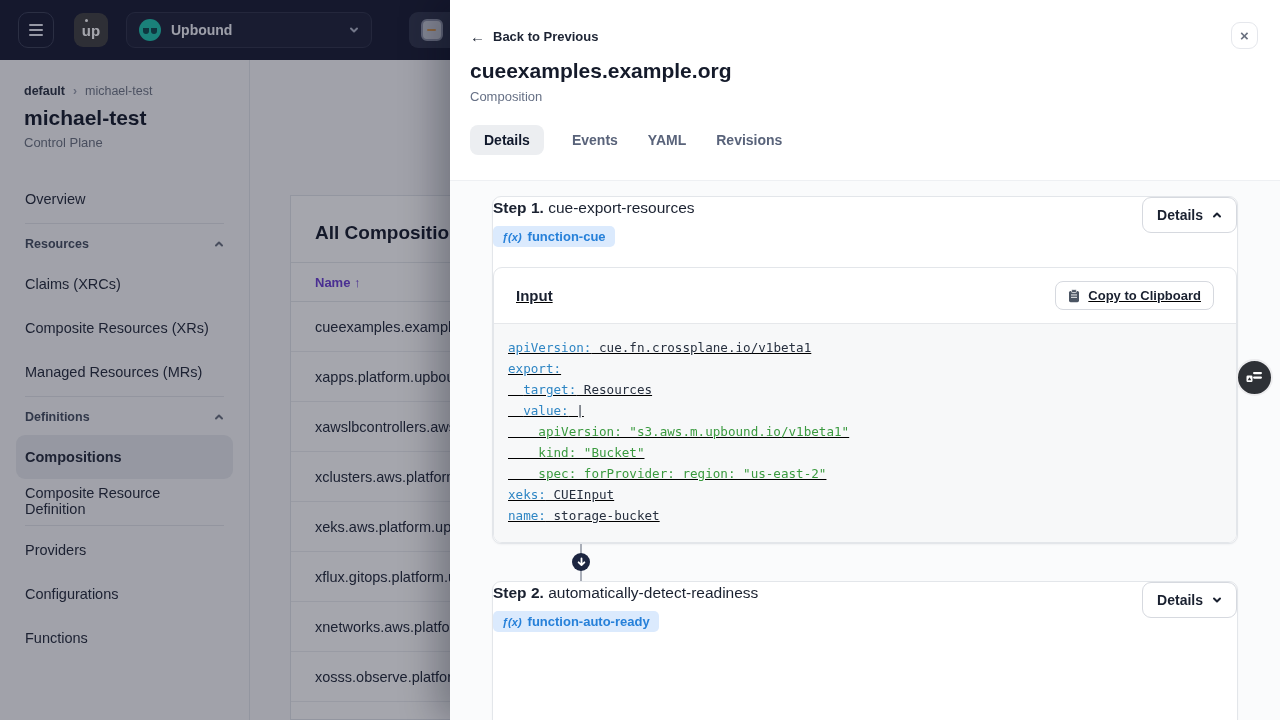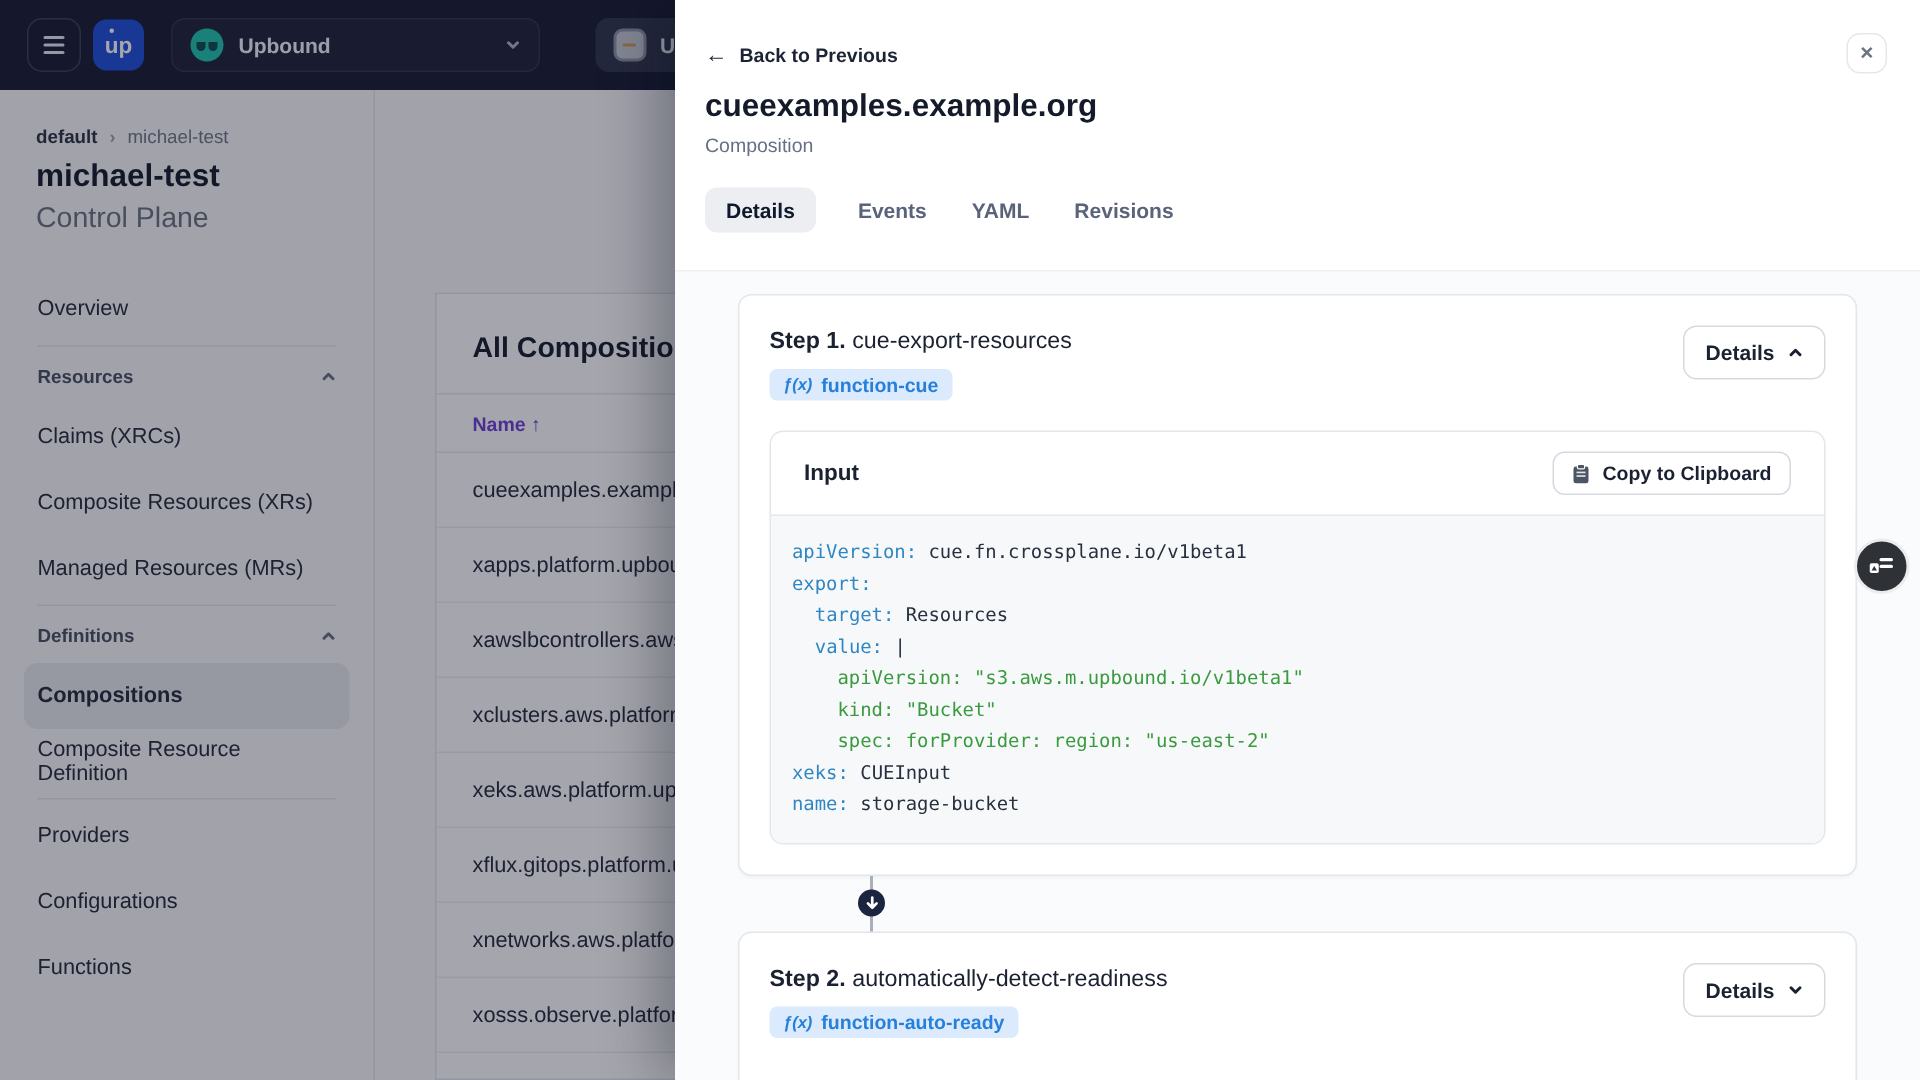--- a/index.html
+++ b/index.html
@@ -6,21 +6,21 @@
   html,body { width:1280px; height:720px; overflow:hidden; background:#0e1120;
     font-family:"Liberation Sans", sans-serif; }
   .stage { position:relative; width:1280px; height:720px; overflow:hidden; background:#f8f9fa; }
 
   
   .navbar { position:absolute; left:0; top:0; width:1280px; height:60px; background:#171a31; display:flex; align-items:center; }
   .hamburger { width:36px; height:36px; margin-left:18px; border:1px solid #3a3f55; border-radius:10px;
     display:flex; align-items:center; justify-content:center; background:transparent; cursor:pointer; }
   .hamburger .bars { display:flex; flex-direction:column; gap:3px; }
   .hamburger .bars i { display:block; width:14px; height:2px; background:#e7e9f2; border-radius:1px; }
-  .logo { width:34px; height:34px; margin-left:8px; border-radius:9px; background:#1d4ed8; color:#fff;
+  .logo { width:34px; height:34px; margin-left:20px; border-radius:9px; background:#404040; color:#fff;
     font-weight:700; font-size:15px; display:flex; align-items:center; justify-content:center; position:relative; }
   .logo .dot { position:absolute; top:6px; left:11px; width:3px; height:3px; border-radius:50%; background:#fff; }
   .ws-select { margin-left:18px; width:246px; height:36px; border:1px solid #2f3349; background:#1d2138; border-radius:9px;
     display:flex; align-items:center; padding:0 12px; cursor:pointer; }
   .ws-avatar { width:22px; height:22px; border-radius:50%; background:#1fc4ad; position:relative; overflow:hidden; flex:none; }
   .ws-avatar::before { content:""; position:absolute; left:4px; top:9px; width:6px; height:6px; background:#0d4a4e; border-radius:0 0 6px 6px; }
   .ws-avatar::after  { content:""; position:absolute; right:4px; top:9px; width:6px; height:6px; background:#0d4a4e; border-radius:0 0 6px 6px; }
   .ws-label { color:#f2f3f8; font-size:14px; font-weight:700; margin-left:10px; flex:1; }
   .chev { width:10px; height:10px; fill:none; stroke:#aeb3c6; stroke-width:2; stroke-linecap:round; stroke-linejoin:round; }
   .org-btn { margin-left:37px; height:36px; border-radius:9px; background:rgba(143,148,170,0.22); display:flex; align-items:center;
@@ -30,21 +30,21 @@
   .org-label { color:#f2f3f8; font-size:14px; font-weight:700; margin-left:9px; }
 
   
   .sidebar { position:absolute; left:0; top:60px; width:250px; height:660px; background:#f8f9fa; border-right:1px solid #e3e5ea; }
   .side-head { padding:24px 24px 0 24px; }
   .crumbs { display:flex; align-items:center; gap:8px; font-size:12.5px; }
   .crumb-a { color:#2b3242; font-weight:600; }
   .crumb-sep { color:#9aa0ae; font-size:12px; font-weight:700; }
   .crumb-b { color:#707786; }
   .side-title { margin-top:8px; font-size:21px; font-weight:700; color:#141a2a; }
-  .side-sub { margin-top:5px; font-size:19px; color:#6b7280; }
+  .side-sub { margin-top:5px; font-size:13px; color:#6b7280; }
   .side-nav { margin-top:27px; padding:0 16px; }
   .nav-link { height:44px; display:flex; align-items:center; padding:0 9px; border-radius:9px; font-size:14.5px; color:#252b3b; cursor:pointer; }
   .nav-link.active { background:#e7e9ed; font-weight:700; }
   .nav-section { height:36px; display:flex; align-items:center; justify-content:space-between; padding:0 9px;
     font-size:12.5px; font-weight:700; color:#454e60; }
   .nav-divider { border-top:1px solid #e2e4e9; margin:2px 9px; }
 
   
   .main { position:absolute; left:290px; top:60px; width:990px; height:660px; background:#f8f9fa; }
   .main-card { position:absolute; left:0; top:135px; width:990px; height:525px; background:#fff; border:1px solid #e3e5ea; }
@@ -67,31 +67,31 @@
   .back-arrow { font-size:15px; line-height:1; color:#1c2333; }
   .panel-title { margin-top:13px; font-size:21px; font-weight:700; color:#141a2a; }
   .panel-sub { margin-top:6px; font-size:13px; color:#667085; }
   .tabs { margin-top:21px; display:flex; align-items:center; gap:26px; }
   .tab { font-size:14px; font-weight:600; color:#59637a; padding:7px 2px; cursor:pointer; }
   .tab.active { background:#eceef1; color:#10182b; font-weight:700; border-radius:8px; padding:7px 14px; }
 
   .panel-content { position:absolute; left:0; right:0; top:180px; bottom:0; background:#fafbfc; border-top:1px solid #eef0f3;
     padding:15px 42px; overflow:hidden; }
 
-  .step-card { background:#fff; border:1px solid #e3e6ea; border-radius:9px; box-shadow:0 1px 2px rgba(16,24,40,0.04); padding:20px; }
+  .step-card { background:#fff; border:1px solid #e3e6ea; border-radius:9px; box-shadow:0 1px 2px rgba(16,24,40,0.04); }
   .step-head { display:flex; align-items:flex-start; justify-content:space-between; }
   .step-title { font-size:15.5px; color:#1a2130; padding-top:2px; }
   .step-label { font-weight:700; }
   .badge { display:inline-flex; align-items:center; gap:6px; margin-top:9px; background:#dbeafd; color:#2680d9;
     border-radius:5px; padding:3px 9px; font-size:13px; font-weight:600; }
   .badge .fx { font-size:11px; font-style:italic; font-weight:700; }
   .details-btn { display:flex; align-items:center; gap:9px; background:#fff; border:1px solid #d6d9df; border-radius:9px;
     height:36px; padding:0 14px; font-size:14px; font-weight:700; color:#1a2130; cursor:pointer; }
 
-  .input-card { margin-top:20px; border:1px solid #e3e6ea; border-radius:9px; background:#fff; overflow:hidden; }
+  .input-card { margin-top:20px; border:1px solid #e3e6ea; border-radius:9px; background:#fff; overflow:hidden;text-decoration:underline; }
   .input-head { display:flex; align-items:center; justify-content:space-between; padding:13px 22px; }
   .input-title { font-size:15px; font-weight:700; color:#1a2130; }
   .copy-btn { display:flex; align-items:center; gap:8px; background:#fff; border:1px solid #d6d9df; border-radius:8px;
     height:29px; padding:0 12px; font-size:13px; font-weight:700; color:#1a2130; cursor:pointer; }
   .code-area { background:#f7f8f9; border-top:1px solid #e6e8eb; padding:13px 14px 16px 14px; }
   pre.code { font-family:"DejaVu Sans Mono", monospace; font-size:12.6px; line-height:21px; color:#27303f; }
   .tok-key { color:#2f86c4; }
   .tok-val { color:#27303f; }
   .tok-str { color:#3a9a3f; }
 

